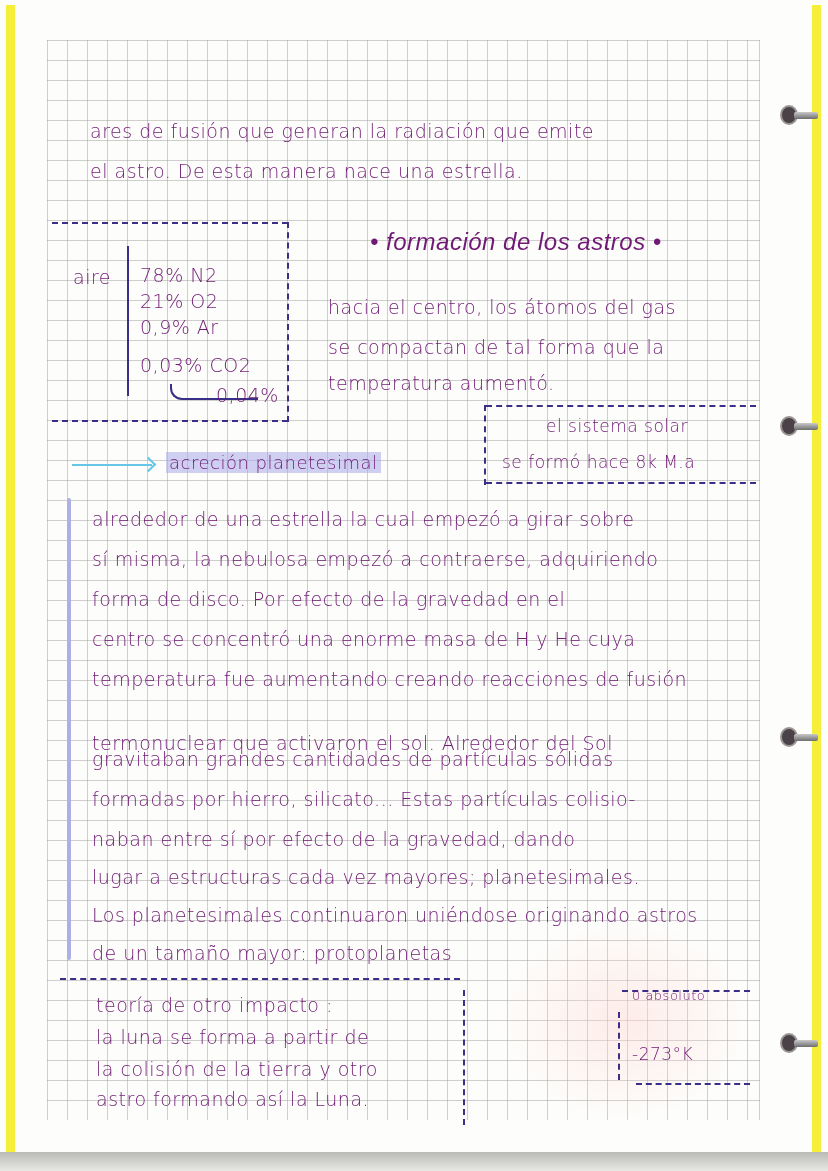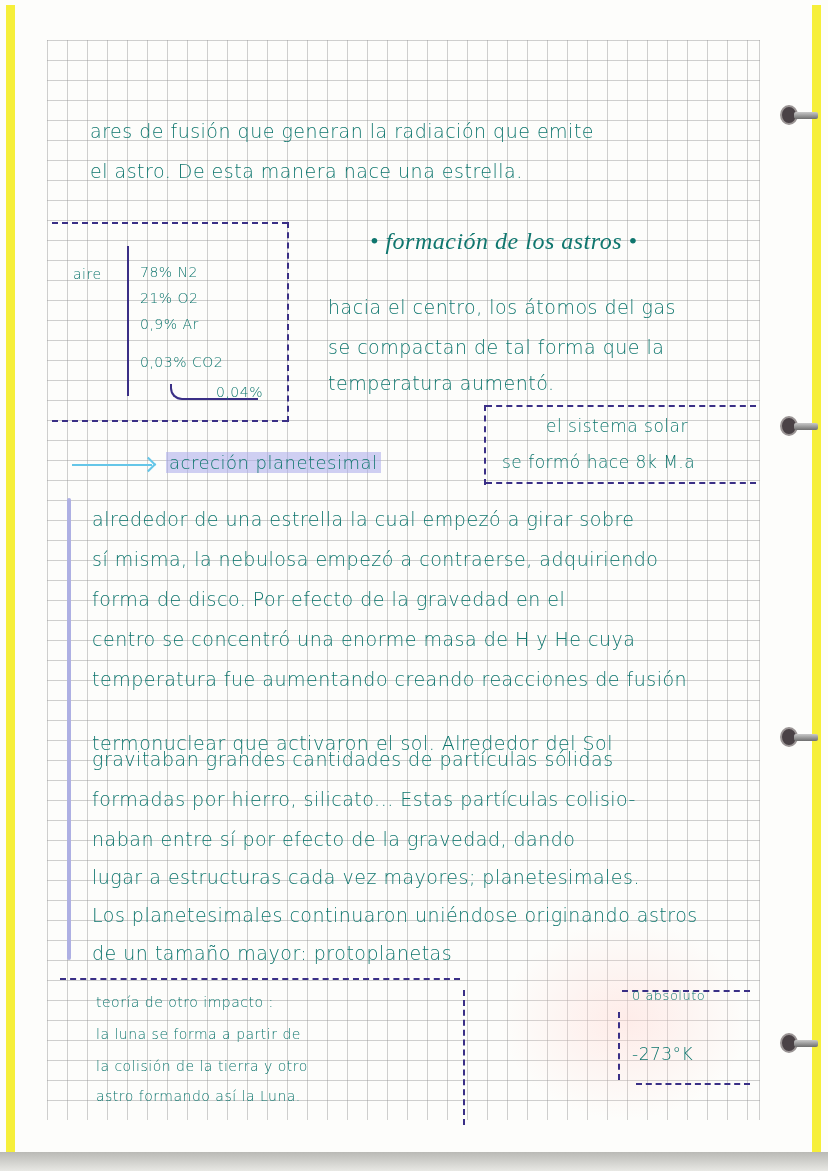--- a/index.html
+++ b/index.html
@@ -9,23 +9,23 @@
   .edge-right { position:absolute; left:812px; top:5px; width:9px; height:1150px; background:#f6ef3a; }
   .bottom-shadow { position:absolute; left:0; top:1152px; width:828px; height:19px; background:linear-gradient(#b9b9b5,#e8e8e4); }
   .grid { position:absolute; left:47px; top:40px; width:712px; height:1080px;
     background-image:
       linear-gradient(to right, rgba(150,150,150,.45) 1px, transparent 1px),
       linear-gradient(to bottom, rgba(150,150,150,.45) 1px, transparent 1px);
     background-size:20px 20px; border-right:1px solid rgba(150,150,150,.45); }
   .ring { position:absolute; left:780px; width:38px; height:20px; }
   .ring .loop { position:absolute; left:0; top:0; width:18px; height:20px; border-radius:50%; background:#4a4246; border:2px solid #9a9494; box-sizing:border-box; }
   .ring .bar { position:absolute; left:14px; top:7px; width:24px; height:7px; background:linear-gradient(#c9c9c9,#6e6e6e); border-radius:2px; }
-  .hw { position:absolute; color:#0f766e; font-family:"DejaVu Sans", sans-serif; font-size:19px; letter-spacing:0.5px; white-space:nowrap; font-weight:300; }
-  .small { font-size:14px; }
-  .title { font-family:Liberation Serif, serif; font-style:italic; font-size:24px; }
+  .hw { position:absolute; color:#701a75; font-family:"DejaVu Sans", sans-serif; font-size:19px; letter-spacing:0.5px; white-space:nowrap; font-weight:300; }
+  .small { font-size:19px; }
+  .title { font-family:Liberation Sans, sans-serif; font-style:italic; font-size:24px; }
   .dash-h { position:absolute; border-top:2px dashed #3a2f86; height:0; }
   .dash-v { position:absolute; border-left:2px dashed #3a2f86; width:0; }
   .brace { position:absolute; border-left:2px solid #3a2f86; }
   .highlight { background:rgba(170,170,235,.55); padding:0 3px;text-align:right; }
   .arrow-blue { position:absolute; left:72px; top:464px; width:80px; height:2px; background:#65c6e8; }
   .arrow-blue::after { content:""; position:absolute; right:-2px; top:-5px; width:9px; height:9px; border-right:2px solid #65c6e8; border-top:2px solid #65c6e8; transform:rotate(45deg); }
   .margin-bar { position:absolute; left:67px; top:498px; width:4px; height:462px; background:#aeb0e3; border-radius:2px; }
   .pink { position:absolute; left:500px; top:920px; width:250px; height:200px; background:radial-gradient(ellipse at center, rgba(255,215,210,.45), rgba(255,240,225,0) 70%); }
   .co-arrow { position:absolute; left:170px; top:384px; width:86px; height:14px; border-left:2px solid #3a2f86; border-bottom:2px solid #3a2f86; border-bottom-left-radius:12px; }
 </style>

